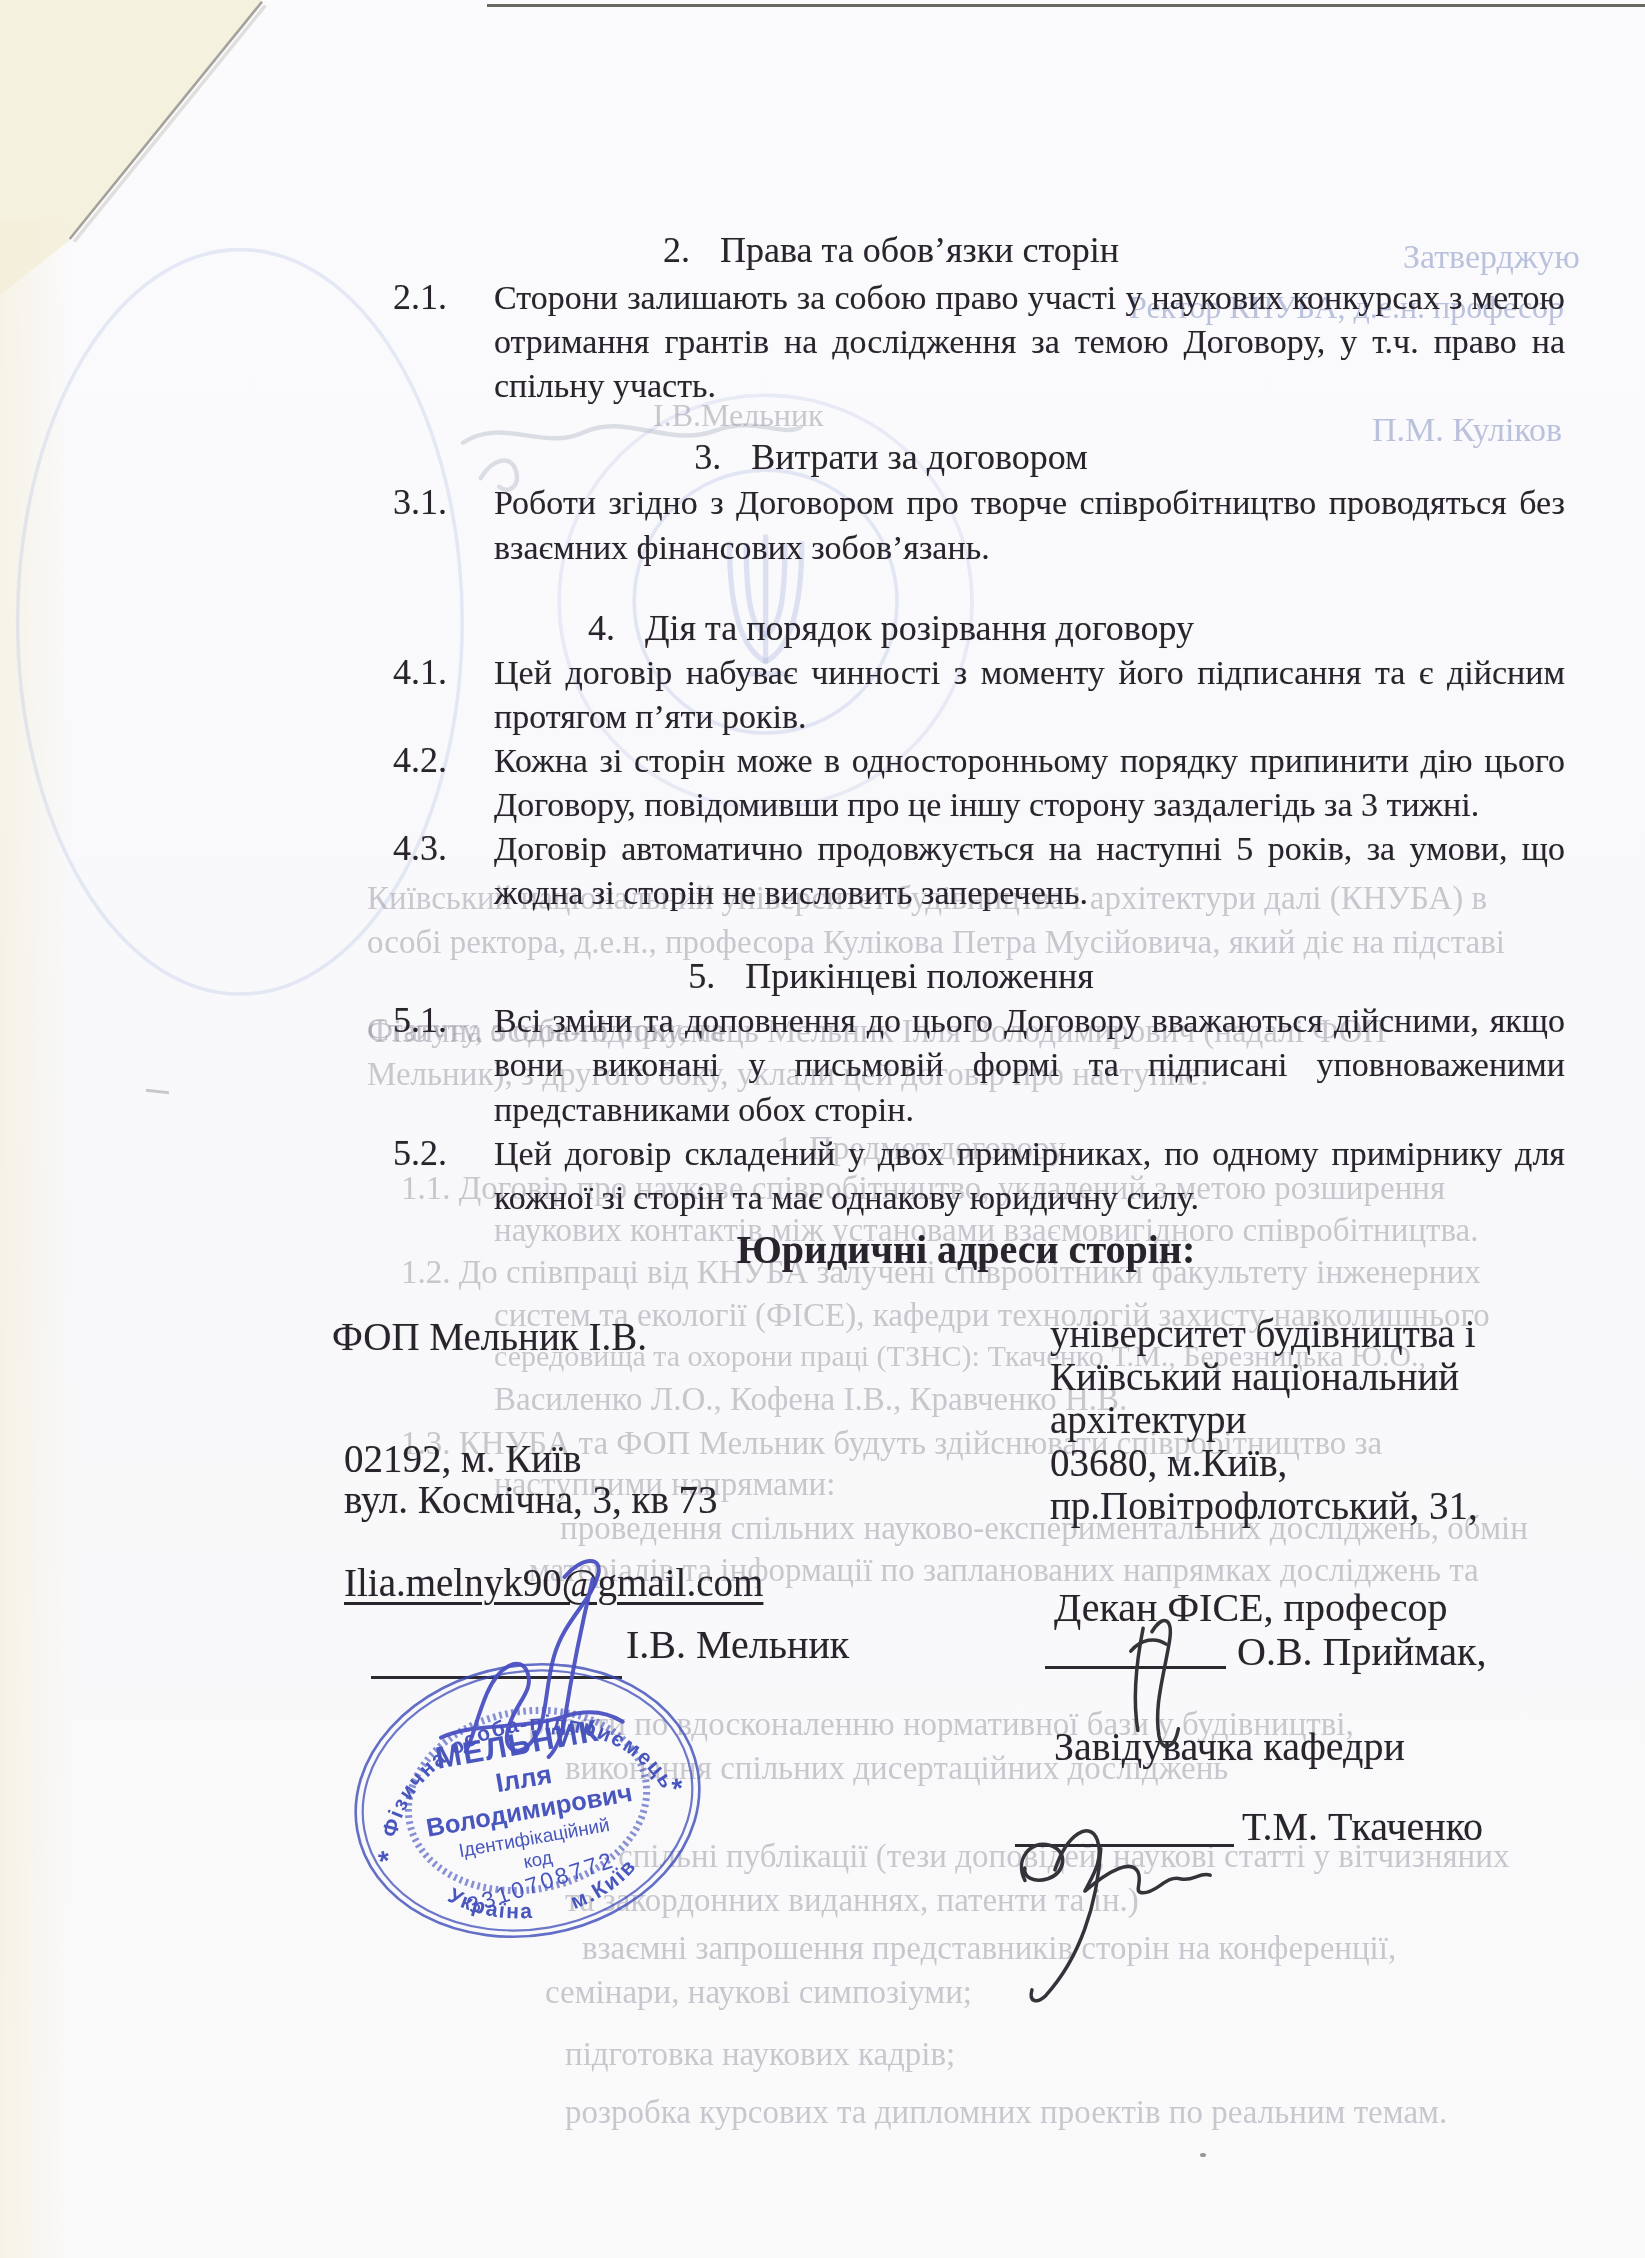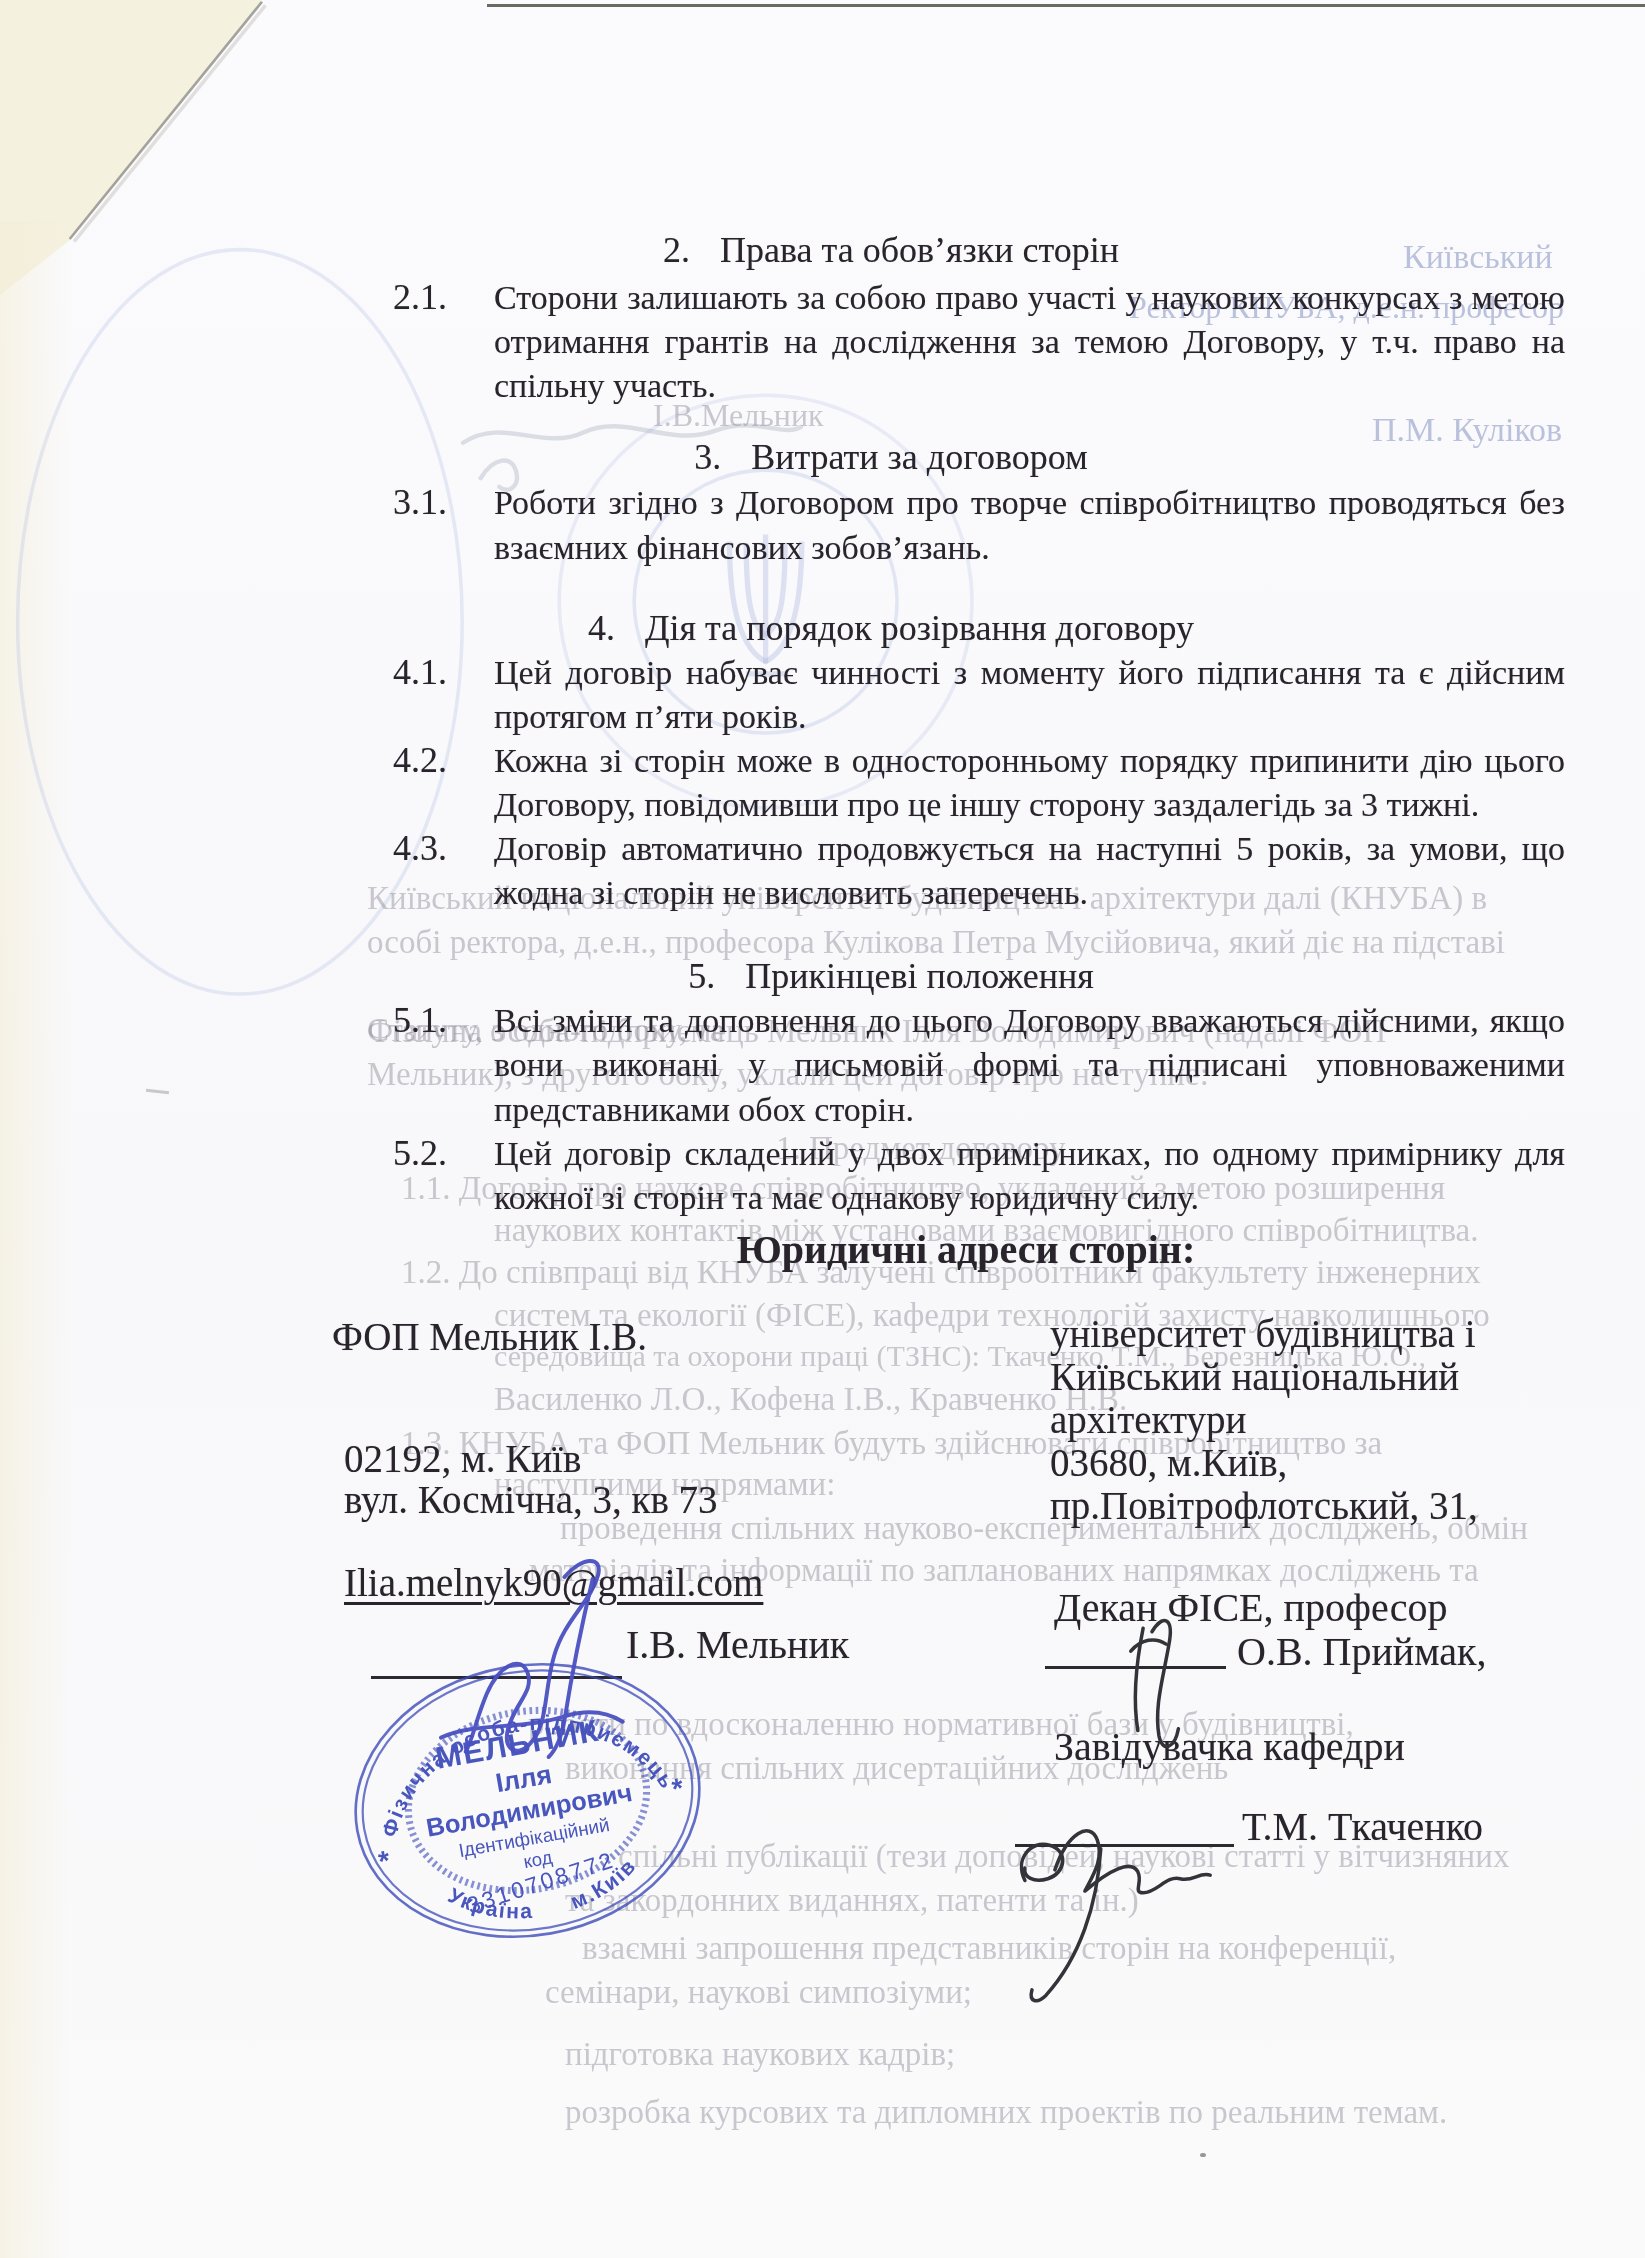--- a/index.html
+++ b/index.html
@@ -73,21 +73,21 @@
       <path d="M 868 606 V 752"></path>
       <path d="M 846 764 H 890"></path>
     </g>
     <g stroke="rgba(132,138,164,.26)" stroke-width="5" fill="none" stroke-linecap="round">
       <path d="M 525 502 C 570 472 615 512 662 490 C 710 468 758 508 812 488 C 856 472 890 496 908 484"></path>
       <path d="M 545 542 C 560 518 580 516 585 534 C 590 552 576 560 566 552"></path>
     </g>
   </svg>
 
   <div id="bleed-lines">
-      <div class="bleed blue" style="left: 1403px; top: 240px; font-size: 34px;">Київський</div>
+      <div class="bleed blue" style="left: 1403px; top: 240px; font-size: 34px;">Затверджую</div>
       <div class="bleed blue" style="left: 1129px; top: 291px; font-size: 32px;">Ректор КНУБА, д.е.н. професор</div>
       <div class="bleed blue" style="left: 1372px; top: 413px; font-size: 34px;">П.М. Куліков</div>
       <div class="bleed" style="left: 653px; top: 399px; font-size: 32px;">І.В.Мельник</div>
       <div class="bleed" style="left: 367px; top: 882px; font-size: 33px;">Київський національний університет будівництва і архітектури далі (КНУБА) в</div>
       <div class="bleed" style="left: 367px; top: 926px; font-size: 33px;">особі ректора, д.е.н., професора Кулікова Петра Мусійовича, який діє на підставі</div>
       <div class="bleed" style="left: 367px; top: 970px; font-size: 33px; margin-top: 44px;">Статуту, з одного боку, та</div>
       <div class="bleed" style="left: 367px; top: 1015px; font-size: 33px;">Фізична особа-підприємець Мельник Ілля Володимирович (надалі ФОП</div>
       <div class="bleed" style="left: 367px; top: 1058px; font-size: 33px;">Мельник), з другого боку, уклали цей договір про наступне:</div>
       <div class="bleed" style="left: 776px; top: 1132px; font-size: 33px;">1. Предмет договору</div>
       <div class="bleed" style="left: 401px; top: 1172px; font-size: 33px;">1.1.    Договір про наукове співробітництво, укладений з метою розширення</div>

